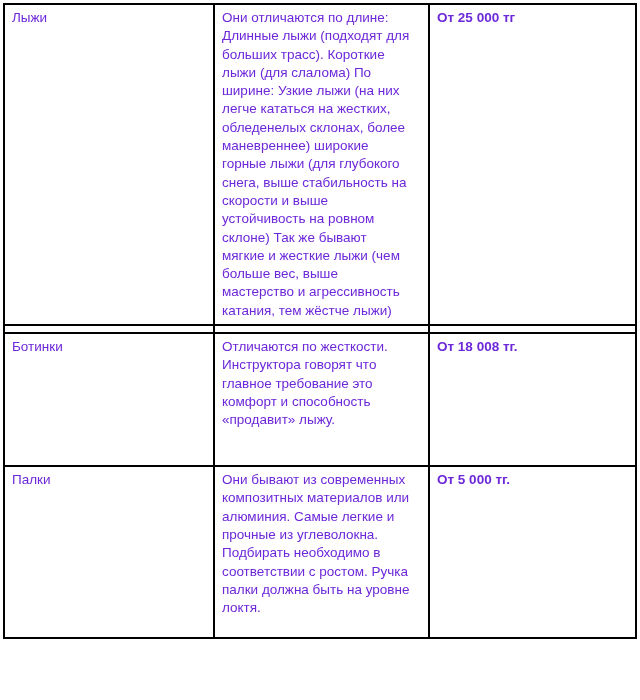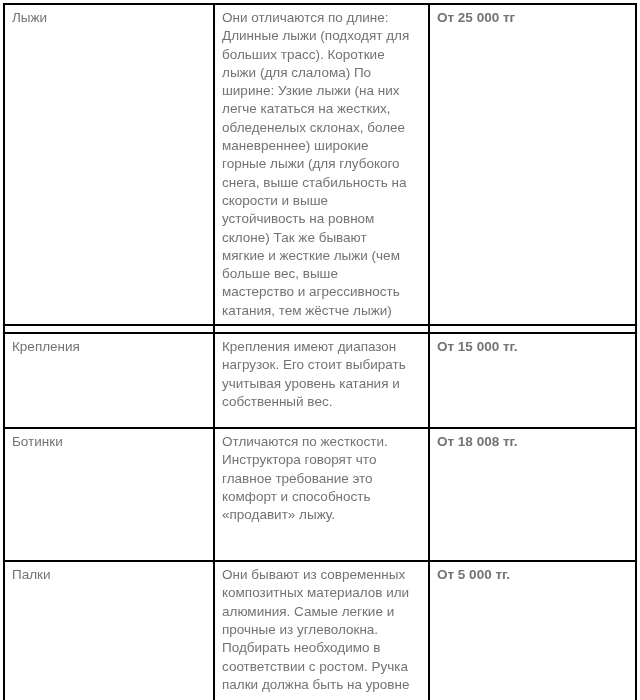--- a/index.html
+++ b/index.html
@@ -23,21 +23,21 @@
     width: 632px;
     border-collapse: collapse;
     table-layout: fixed;
   }
   table.equipment-table td {
     border: 2px solid #000000;
     vertical-align: top;
     padding: 4px 6px 4px 7px;
     font-size: 13.5px;
     line-height: 18.3px;
-    color: #737373;
+    color: #6d28d9;
     overflow: hidden;
   }
   col.c-name  { width: 210px; }
   col.c-desc  { width: 215px; }
   col.c-price { width: 207px; }
 
   tr.row-item    { }
   tr.r-skis      { height: 315px; }
   tr.r-spacer    { height: 8px;  }
   tr.r-bindings  { height: 95px;  }
@@ -85,28 +85,20 @@
 больше вес, выше
 мастерство и агрессивность
 катания, тем жёстче лыжи)</td>
         <td class="price-cell">От 25 000 тг</td>
       </tr>
       <tr class="r-spacer">
         <td></td>
         <td></td>
         <td></td>
       </tr>
-      <tr class="row-item r-bindings">
-        <td class="name-cell">Крепления</td>
-        <td class="desc-cell">Крепления имеют диапазон
-нагрузок. Его стоит выбирать
-учитывая уровень катания и
-собственный вес.</td>
-        <td class="price-cell">От 15 000 тг.</td>
-      </tr>
       <tr class="row-item r-boots">
         <td class="name-cell">Ботинки</td>
         <td class="desc-cell">Отличаются по жесткости.
 Инструктора говорят что
 главное требование это
 комфорт и способность
 «продавит» лыжу.</td>
         <td class="price-cell">От 18 008 тг.</td>
       </tr>
       <tr class="row-item r-poles">

